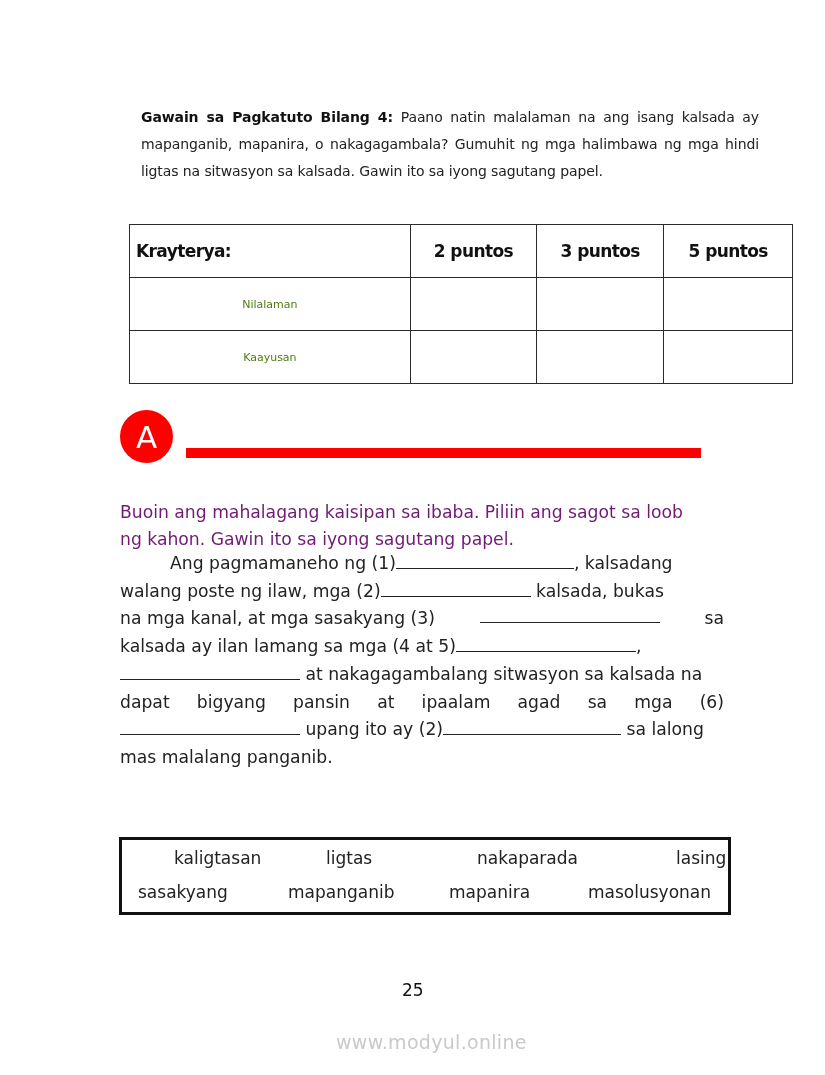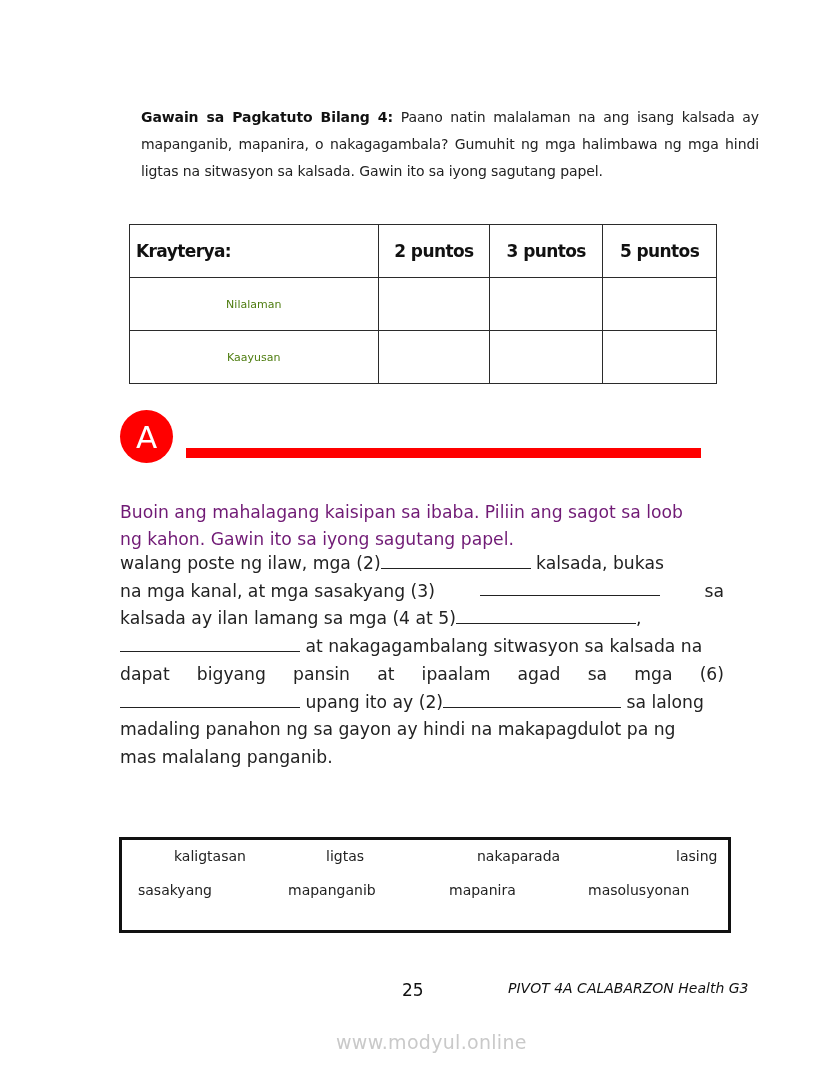--- a/index.html
+++ b/index.html
@@ -9,21 +9,21 @@
   }
   .page { position: absolute; left: 0; top: 0; width: 825px; height: 1075px; }
 
   .intro {
     position: absolute; left: 125px; top: 104px; width: 618px;
     font-size: 14px; line-height: 26.8px; text-align: justify; letter-spacing: -0.1px; margin-left: 16px;
   }
   .intro b { font-weight: bold; color: #111; }
 
   table.rubric {
-    position: absolute; left: 129px; top: 224px; width: 588px; height: 160px;
+    position: absolute; left: 129px; top: 224px; width: 664px; height: 160px;
     border-collapse: collapse; font-size: 17px;
   }
   table.rubric td, table.rubric th {
     border: 1.5px solid #2b2b2b; padding: 0; height: 39px;
   }
   table.rubric th { font-weight: bold; color: #111; text-align: center; letter-spacing: -0.6px; }
   table.rubric th.first { text-align: left; padding-left: 6px; }
   table.rubric td.label { text-align: center; font-size: 11px; color: #4d7c0f; }
   col.c1 { width: 249px; } col.c2 { width: 112px; } col.c3 { width: 113px; } col.c4 { width: 114px; }
 
@@ -44,22 +44,22 @@
 
   .para {
     position: absolute; left: 120px; top: 550px; width: 604px;
     font-size: 17.2px; line-height: 27.7px; text-align: justify; color: #222;
   }
   .para .line { display: flex; justify-content: space-between; white-space: nowrap; }
   .para .line.last { justify-content: flex-start; }
   .blank { display: inline-block; border-bottom: 1px solid #222; height: 17px; vertical-align: baseline; }
 
   .wordbox {
-    position: absolute; left: 119px; top: 837px; width: 612px; height: 96px;
-    border: 3px solid #111; box-sizing: border-box; font-size: 14px; color: #222;
+    position: absolute; left: 119px; top: 837px; width: 612px; height: 78px;
+    border: 3px solid #111; box-sizing: border-box; font-size: 17px; color: #222;
   }
   .word { position: absolute; white-space: nowrap; }
 
   .pagenum { position: absolute; left: 402px; top: 980px; font-size: 17px; color: #111; }
   .footer { position: absolute; left: 508px; top: 980px; font-size: 14px; font-style: italic; color: #111; }
   .watermark { position: absolute; left: 336px; top: 1031px; font-size: 19px; color: #c9c9c9; letter-spacing: 0.3px; }
 </style>
 </head>
 <body>
 
@@ -104,20 +104,23 @@
   <div class="circle">A</div>
   <div class="redbar"></div>
 
   <div class="instr">
     <div>Buoin ang mahalagang kaisipan sa ibaba. Piliin ang sagot sa loob</div>
     <div>ng kahon. Gawin ito sa iyong sagutang papel.</div>
   </div>
 
   <div class="para">
     <div class="line">
+      <span style="padding-left:50px"><span>Ang pagmamaneho ng (1)</span><span class="blank" style="width:178px"></span><span>, kalsadang</span></span>
+    </div>
+    <div class="line">
       <span><span>walang poste ng ilaw, mga (2)</span><span class="blank" style="width:150px"></span><span> kalsada, bukas</span></span>
     </div>
     <div class="line">
       <span>na mga kanal,  at mga sasakyang (3)</span>
         <span class="blank" style="width:180px"></span>
         <span>sa</span>
     </div>
     <div class="line">
       <span><span>kalsada ay ilan lamang sa mga (4 at 5)</span><span class="blank" style="width:180px"></span><span>,</span></span>
     </div>
@@ -131,35 +134,31 @@
       <span>at</span>
       <span>ipaalam</span>
       <span>agad</span>
       <span>sa</span>
       <span>mga</span>
       <span>(6)</span>
     </div>
     <div class="line">
       <span><span class="blank" style="width:180px"></span><span> upang ito ay (2)</span><span class="blank" style="width:178px"></span><span> sa lalong</span></span>
     </div>
-    <div class="line">
-      <span>madaling panahon ng sa gayon ay hindi na makapagdulot pa ng</span>
-    </div>
     <div class="line last">
       <span>mas malalang panganib.</span>
     </div>
   </div>
 
   <div class="wordbox">
     <span class="word" style="left:52px; top:8px">kaligtasan</span>
     <span class="word" style="left:204px; top:8px">ligtas</span>
     <span class="word" style="left:355px; top:8px">nakaparada</span>
     <span class="word" style="left:554px; top:8px">lasing</span>
     <span class="word" style="left:16px; top:42px">sasakyang</span>
     <span class="word" style="left:166px; top:42px">mapanganib</span>
     <span class="word" style="left:327px; top:42px">mapanira</span>
     <span class="word" style="left:466px; top:42px">masolusyonan</span>
   </div>
 
   <div class="pagenum">25</div>
-  <div class="footer">PIVOT 4A CALABARZON Health G3</div>
   <div class="watermark">www.modyul.online</div>
 </div>
 
 </body></html>

